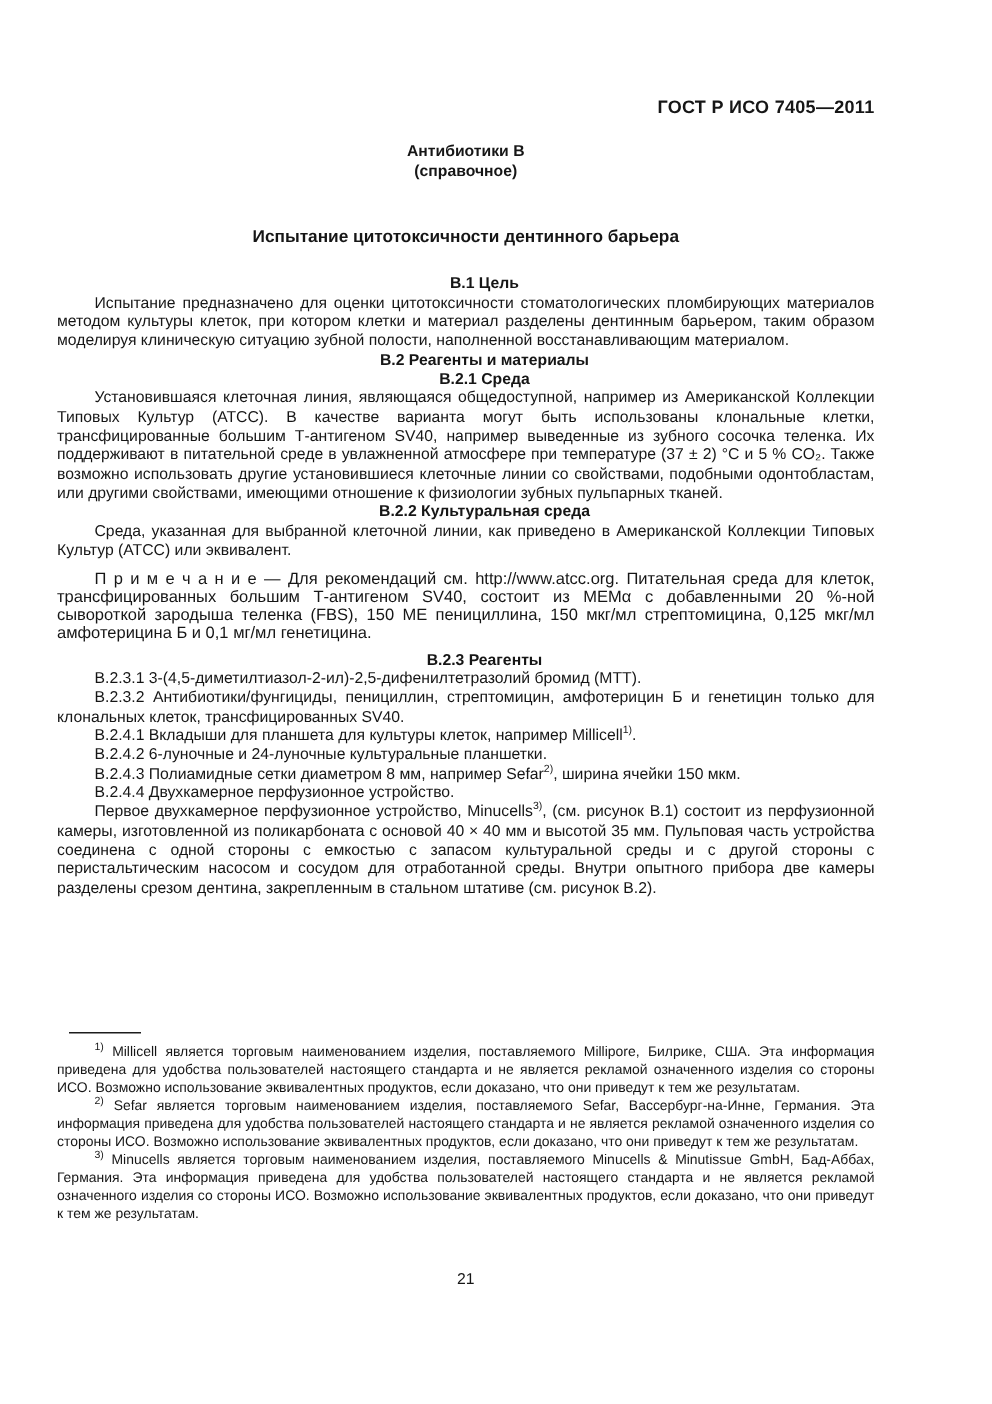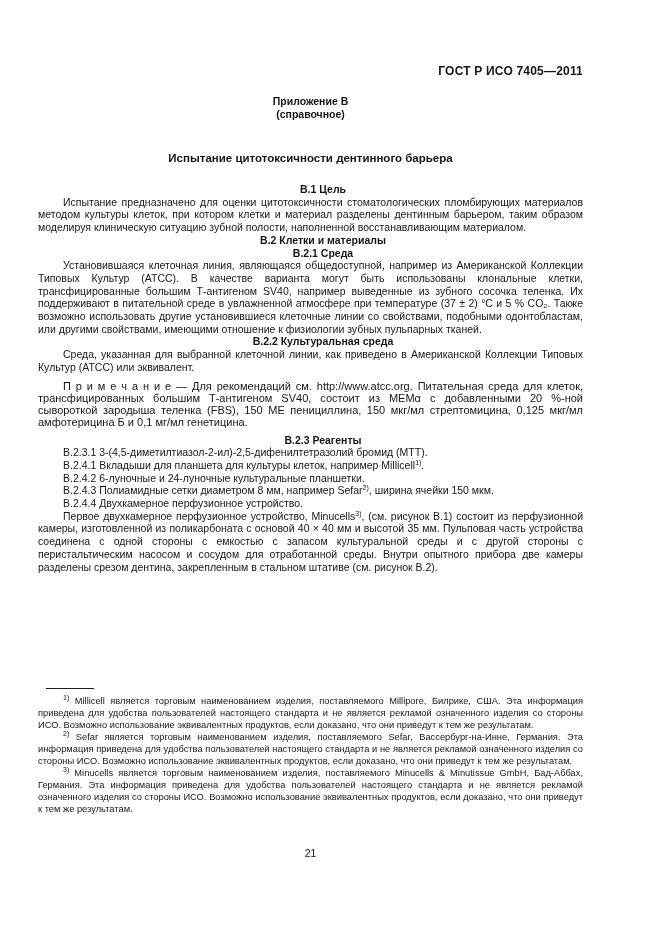--- a/index.html
+++ b/index.html
@@ -78,37 +78,38 @@
   }
 </style>
 </head>
 <body>
 
 <div class="page">
 
   <div class="col doc-code">ГОСТ Р ИСО 7405—2011</div>
 
   <div class="col appendix">
-    <div>Приложение В</div>
+    <div>Антибиотики В</div>
     <div>(справочное)</div>
   </div>
 
   <div class="col doc-title">Испытание цитотоксичности дентинного барьера</div>
 
   <div class="col body-blocks" id="doc-blocks">
       <p class="heading">В.1  Цель</p>
       <p class="para">Испытание предназначено для оценки цитотоксичности стоматологических пломбирующих материалов методом культуры клеток, при котором клетки и материал разделены дентинным барьером, таким образом моделируя клиническую ситуацию зубной полости, наполненной восстанавливающим материалом.</p>
-      <p class="heading">В.2  Клетки и материалы</p>
+      <p class="heading">В.2  Реагенты и материалы</p>
       <p class="heading">В.2.1  Среда</p>
       <p class="para">Установившаяся клеточная линия, являющаяся общедоступной, например из Американской Коллекции Типовых Культур (АТСС). В качестве варианта могут быть использованы клональные клетки, трансфицированные большим Т-антигеном SV40, например выведенные из зубного сосочка теленка. Их поддерживают в питательной среде в увлажненной атмосфере при температуре (37 ± 2) °С и 5 % CO₂. Также возможно использовать другие установившиеся клеточные линии со свойствами, подобными одонтобластам, или другими свойствами, имеющими отношение к физиологии зубных пульпарных тканей.</p>
       <p class="heading">В.2.2  Культуральная среда</p>
       <p class="para">Среда, указанная для выбранной клеточной линии, как приведено в Американской Коллекции Типовых Культур (АТСС) или эквивалент.</p>
       <p class="note">П р и м е ч а н и е — Для рекомендаций см. http://www.atcc.org. Питательная среда для клеток, трансфицированных большим Т-антигеном SV40, состоит из MEMα с добавленными 20 %-ной сывороткой зародыша теленка (FBS), 150 МЕ пенициллина, 150 мкг/мл стрептомицина, 0,125 мкг/мл амфотерицина Б и 0,1 мг/мл генетицина.</p>
       <p class="heading">В.2.3  Реагенты</p>
       <p class="para">В.2.3.1  3-(4,5-диметилтиазол-2-ил)-2,5-дифенилтетразолий бромид (МТТ).</p>
+      <p class="para">В.2.3.2  Антибиотики/фунгициды, пенициллин, стрептомицин, амфотерицин Б и генетицин только для клональных клеток, трансфицированных SV40.</p>
       <p class="para">В.2.4.1  Вкладыши для планшета для культуры клеток, например Millicell<sup class="fn-ref">1)</sup>.</p>
       <p class="para">В.2.4.2  6-луночные и 24-луночные культуральные планшетки.</p>
       <p class="para">В.2.4.3  Полиамидные сетки диаметром 8 мм, например Sefar<sup class="fn-ref">2)</sup>, ширина ячейки 150 мкм.</p>
       <p class="para">В.2.4.4  Двухкамерное перфузионное устройство.</p>
       <p class="para">Первое двухкамерное перфузионное устройство, Minucells<sup class="fn-ref">3)</sup>, (см. рисунок В.1) состоит из перфузионной камеры, изготовленной из поликарбоната с основой 40 × 40 мм и высотой 35 мм. Пульповая часть устройства соединена с одной стороны с емкостью с запасом культуральной среды и с другой стороны с перистальтическим насосом и сосудом для отработанной среды. Внутри опытного прибора две камеры разделены срезом дентина, закрепленным в стальном штативе (см. рисунок В.2).</p>
     </div>
 
   <div class="col footnote-area">
     <div class="footnote-rule"></div>
     <div id="footnote-list">

